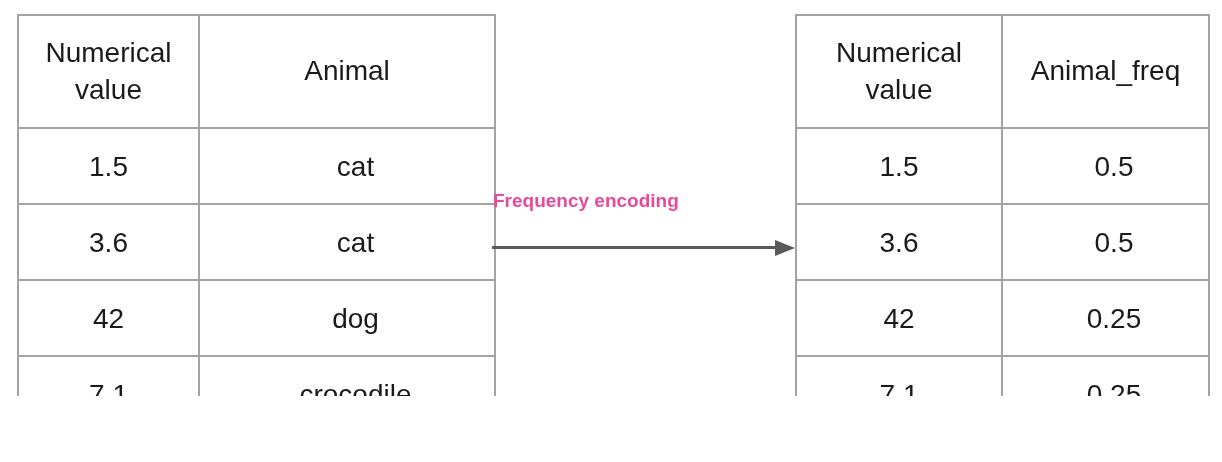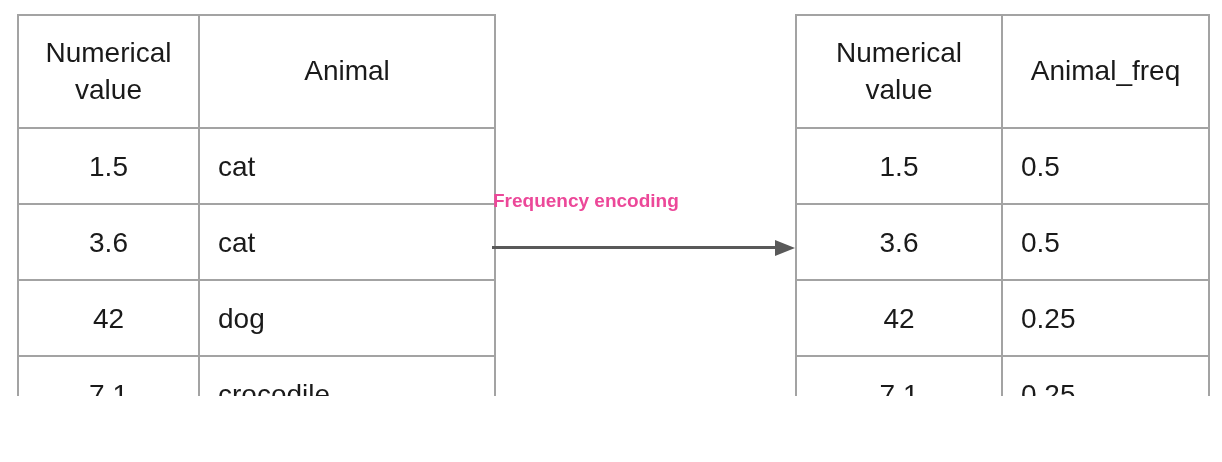--- a/index.html
+++ b/index.html
@@ -36,21 +36,21 @@
     padding: 0 10px;
   }
   table.data-table tr.data-row td {
     height: 73px;
     padding-bottom: 0;
   }
   td.num-cell {
     text-align: center;
   }
   td.text-cell {
-    text-align: left;
+    text-align: center;
     padding-left: 18px;
   }
   #left-table {
     left: 17px;
     top: 14px;
     width: 477px;
   }
   #right-table {
     left: 795px;
     top: 14px;

